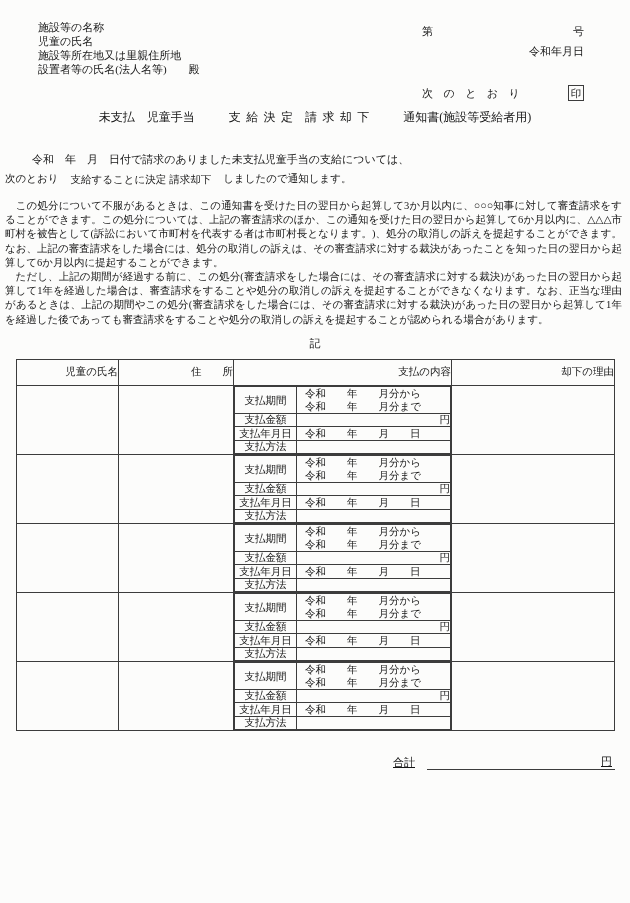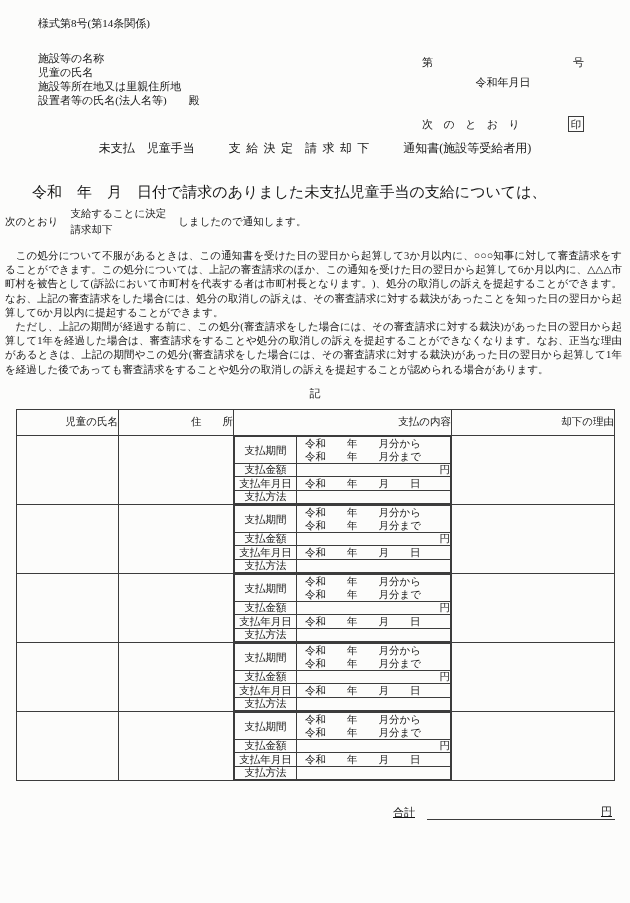--- a/index.html
+++ b/index.html
@@ -17,35 +17,35 @@
     overflow: hidden;
     font-size: 10.5px;
   }
   .form-number { padding-top: 16px; margin-left: 38px; font-size: 11px; }
 
   .header-row { display: flex; margin-top: 20px; }
   .addr-block { margin-left: 38px; line-height: 14px; font-size: 11px; white-space: nowrap; }
   .dono { margin-left: 22px; }
   .right-block { margin-left: auto; margin-right: 46px; width: 162px; padding-top: 4px; font-size: 11px; }
   .docno-line { display: flex; justify-content: space-between; }
-  .date-line { display: flex; justify-content: center; margin-top: 5px; }
+  .date-line { display: flex; justify-content: flex-end; margin-top: 5px; }
   .mayor-line { display: flex; justify-content: space-between; align-items: center; margin-top: 26px; }
   .mayor-text { letter-spacing: 0.95em; }
   .seal-box {
     border: 1px solid #3c3c3c; width: 16px; height: 16px;
     line-height: 15px; text-align: center; font-size: 10.5px; flex: none;
   }
 
   .title-row { display: flex; justify-content: center; align-items: center; gap: 34px; margin-top: 8px; font-size: 12px; }
   .title-stack { display: flex; flex-direction: row; align-items: center; gap: 12px; }
   .spaced { letter-spacing: 0.45em; margin-right: -0.45em; }
 
-  .request-line { margin: 26px 10px 0 5px; padding-left: 27px; font-size: 15px; }
+  .request-line { margin: 26px 10px 0 5px; padding-left: 27px; font-size: 11px; }
   .decision-row { display: flex; align-items: center; margin: 5px 0 0 5px; gap: 12px; font-size: 10.5px; }
-  .decision-stack { display: flex; flex-direction: column; align-items: flex-start; gap: 3px; line-height: 13px; }
+  .decision-stack { display: flex; flex-direction: row; align-items: center; gap: 3px; line-height: 13px; }
 
   .legal { margin: 13px 8px 0 5px; text-align: justify; line-height: 14.2px; font-size: 10.5px; }
   .ki { text-align: center; margin-top: 9px; font-size: 11px; }
 
   table.main { border-collapse: collapse; margin: 8px 0 0 16px; width: 598px; table-layout: fixed; }
   table.main th, table.main td { border: 1px solid #3c3c3c; font-weight: normal; font-size: 10.5px; padding: 0; }
   table.main thead th { height: 26px; text-align: right; }
   tr.group > td { height: 69px; vertical-align: top; }
   td.content-cell { padding: 0 2px 0 8px; }
   table.inner { border-collapse: collapse; width: 100%; height: 100%; table-layout: fixed; }
@@ -60,21 +60,20 @@
   .total-blank {
     width: 188px; border-bottom: 1px solid #3c3c3c;
     text-align: right; padding-right: 3px; line-height: 15px;
   }
 </style>
 </head>
 <body>
 
 <div class="page">
 
-  <div class="form-number">様式第8号(第14条関係)</div>
 
   <div class="header-row">
     <div class="addr-block">
       <div>施設等の名称</div>
       <div>児童の氏名</div>
       <div>施設等所在地又は里親住所地</div>
       <div><span>設置者等の氏名(法人名等)</span><span class="dono">殿</span></div>
     </div>
     <div class="right-block">
       <div class="docno-line">

